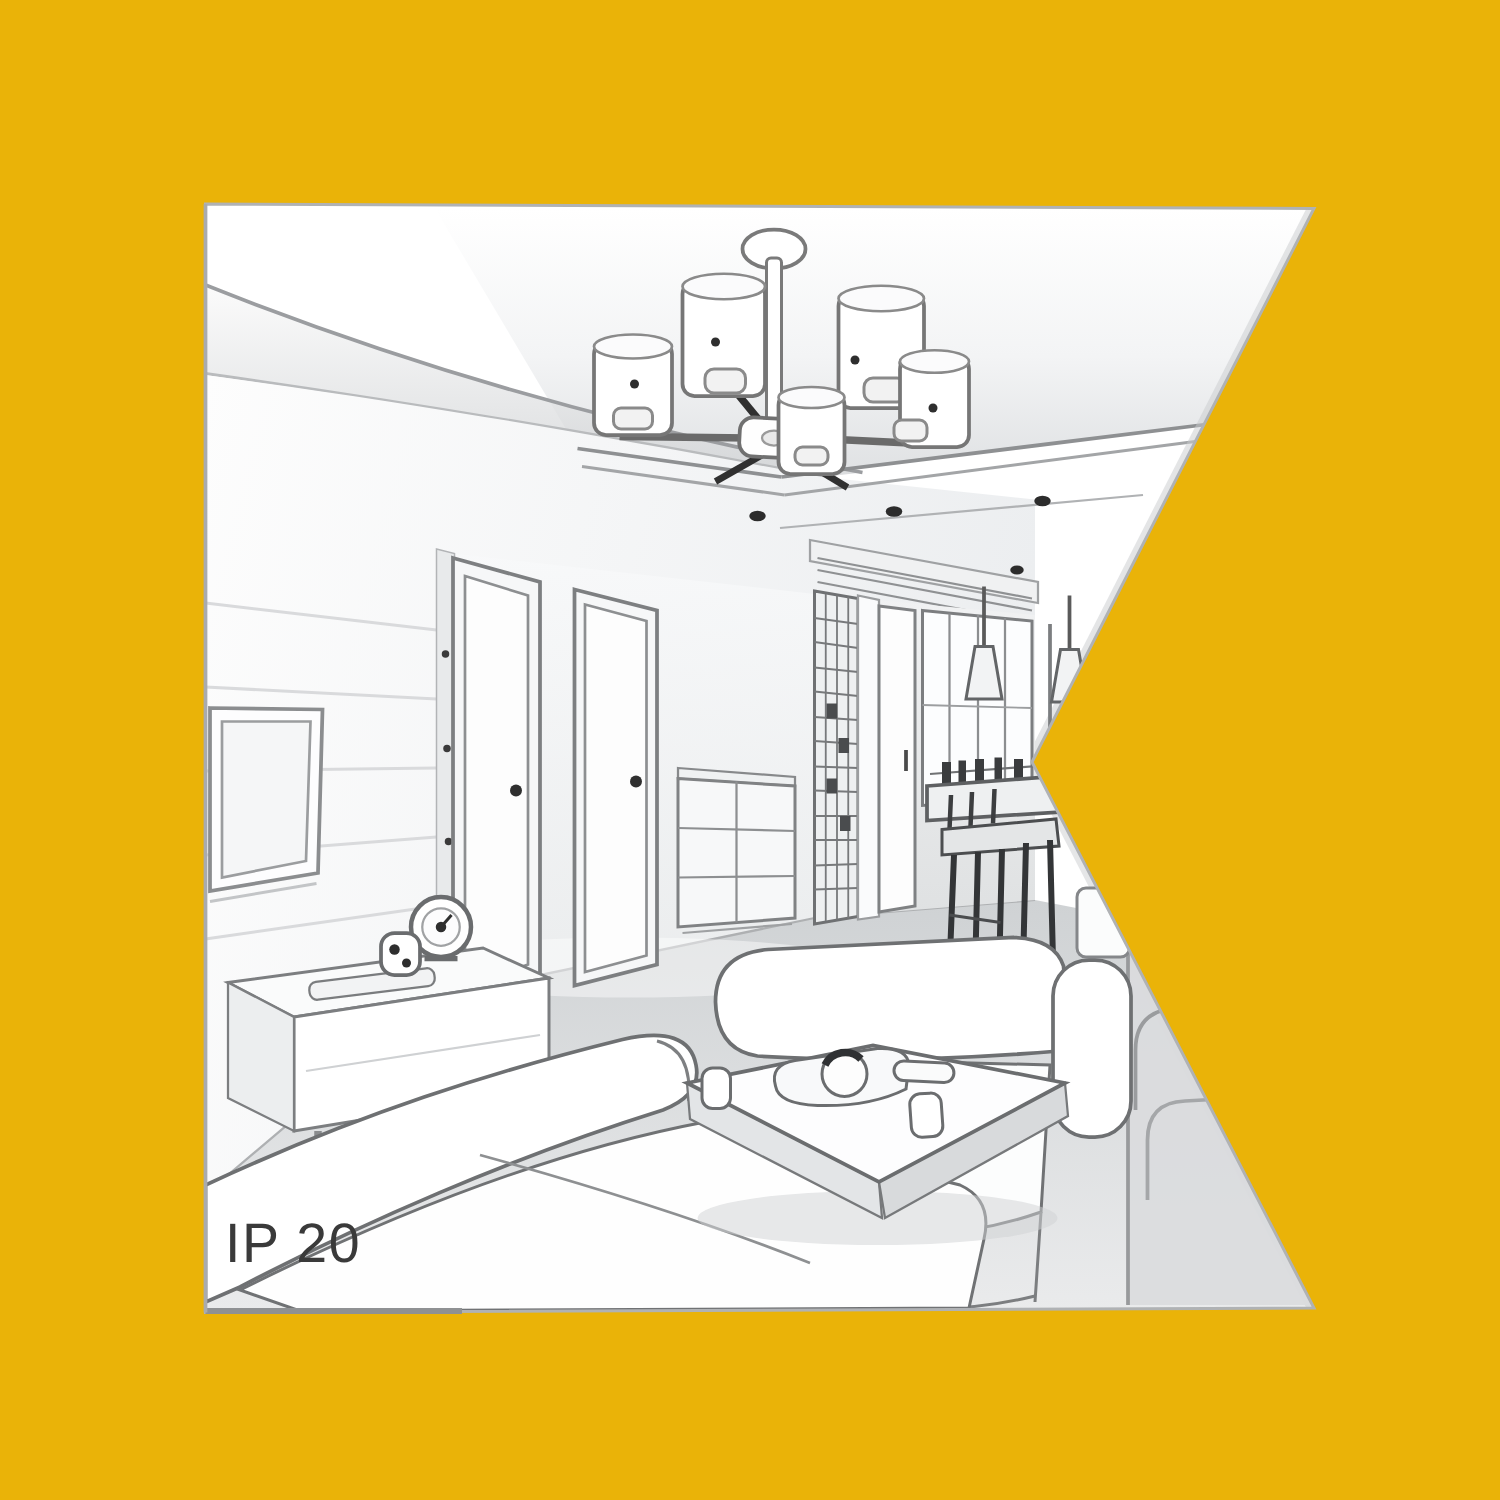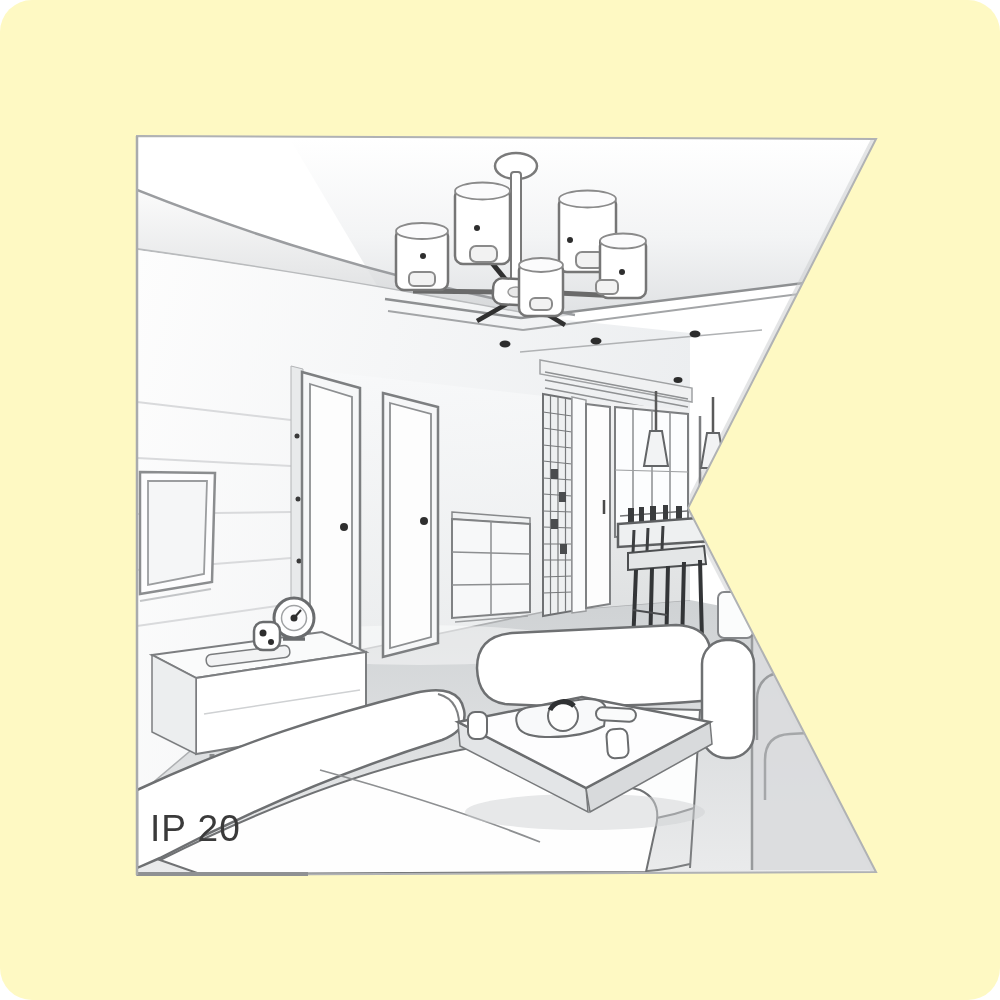--- a/index.html
+++ b/index.html
@@ -1,17 +1,17 @@
 <!DOCTYPE html>
 <html><head>
 <meta charset="utf-8">
 <style>
   html,body{margin:0;padding:0;background:#ffffff;}
-  .stage{position:relative;width:1000px;height:1000px;background:#fef9c3;overflow:hidden;
-         font-family:"Liberation Sans", sans-serif;border-radius:32px;}
+  .stage{position:relative;width:1000px;height:1000px;background:#eab308;overflow:hidden;
+         font-family:"Liberation Sans", sans-serif;}
   svg{display:block;width:1000px;height:1000px;}
   .ip-label{font-family:"Liberation Sans", sans-serif;font-size:37px;font-weight:500;
             letter-spacing:1px;}
 </style>
 </head>
 <body>
 
 <div class="stage">
 <svg viewBox="0 0 1000 1000" xmlns="http://www.w3.org/2000/svg">
   <defs>

